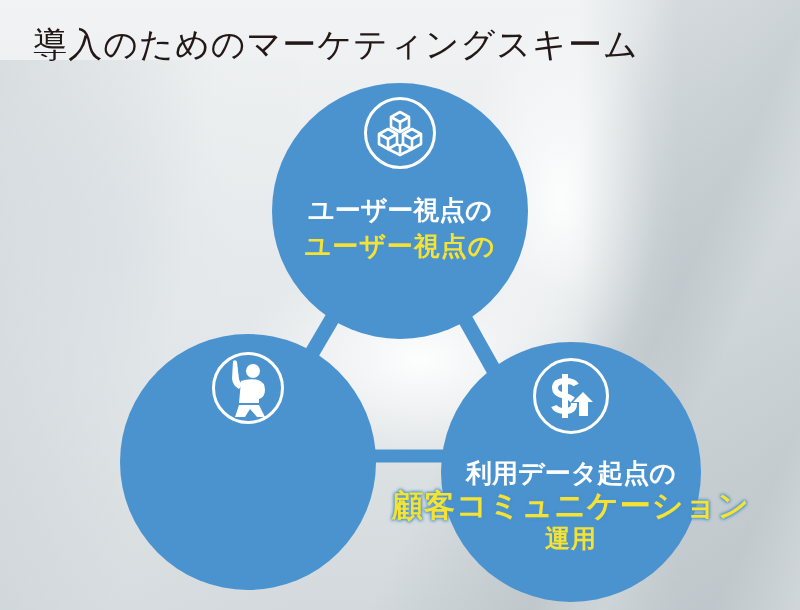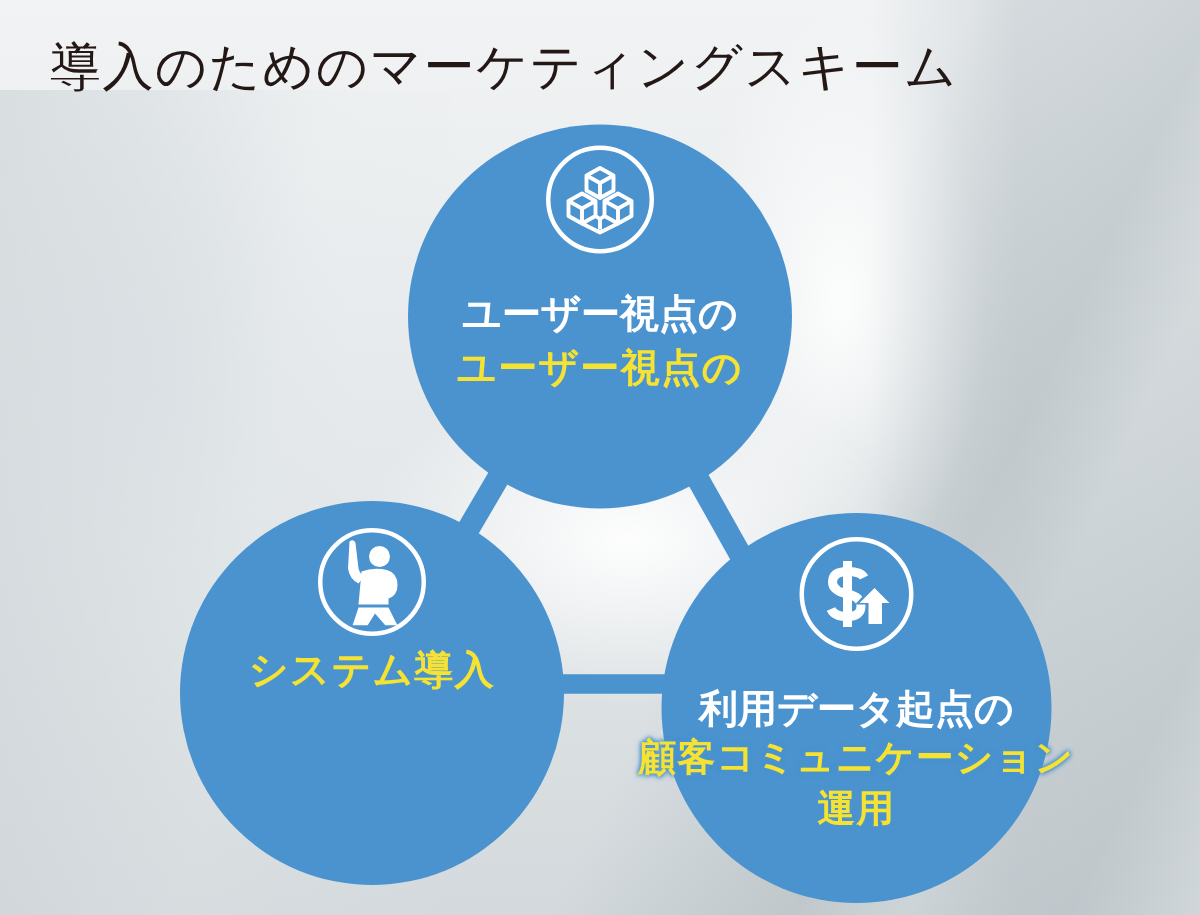--- a/index.html
+++ b/index.html
@@ -94,30 +94,29 @@
         <path d="M10 2 Q13 0 14 3 L16 20 Q17 24 20 25 L16 30 Q10 27 9 20 Z"></path>
 
         <circle cx="30" cy="12" r="7"></circle>
 
         <path d="M18 22 Q26 19 35 21 Q42 23 42 31 Q42 38 36 40 L36 44 L16 44 Z"></path>
 
         <path d="M16 46 L36 46 L42 58 L34 58 L27 50 L22 58 L12 58 Z"></path>
       </g>
     </svg>
   </div>
-  <div class="main" style="margin-top:6px;">システム導入</div>
 </div>
 
 <div class="circle" style="left:441px; top:342px; width:260px; height:260px;">
   <div class="icon-ring" style="margin-top:16px; width:76px; height:76px;">
     <svg width="50" height="50" viewBox="0 0 50 50">
       <g fill="none" stroke="#ffffff" stroke-width="6" stroke-linecap="butt">
         <line x1="19" y1="3" x2="19" y2="47"></line>
         <path d="M30 14 Q28 10 19 10 Q9 10 9 17 Q9 23 19 25 Q28 27 28 33 Q28 40 19 40 Q10 40 8 35"></path>
       </g>
       <path d="M37 18 L50 32 L43 32 L43 46 L32 46 L32 32 L24 32 Z" fill="#4a93cf"></path>
       <path d="M37 21 L47 31 L42 31 L42 45 L33 45 L33 31 L27 31 Z" fill="#ffffff"></path>
     </svg>
   </div>
   <div class="sub" style="margin-top:26px;">利用データ起点の</div>
-  <div class="main outlined" style="margin-top:2px; font-size:25px;">顧客コミュニケーション</div>
+  <div class="main outlined" style="margin-top:2px; font-size:31px;">顧客コミュニケーション</div>
   <div class="main" style="font-size:25px;text-align:right;">運用</div>
 </div>
 
 </body></html>

